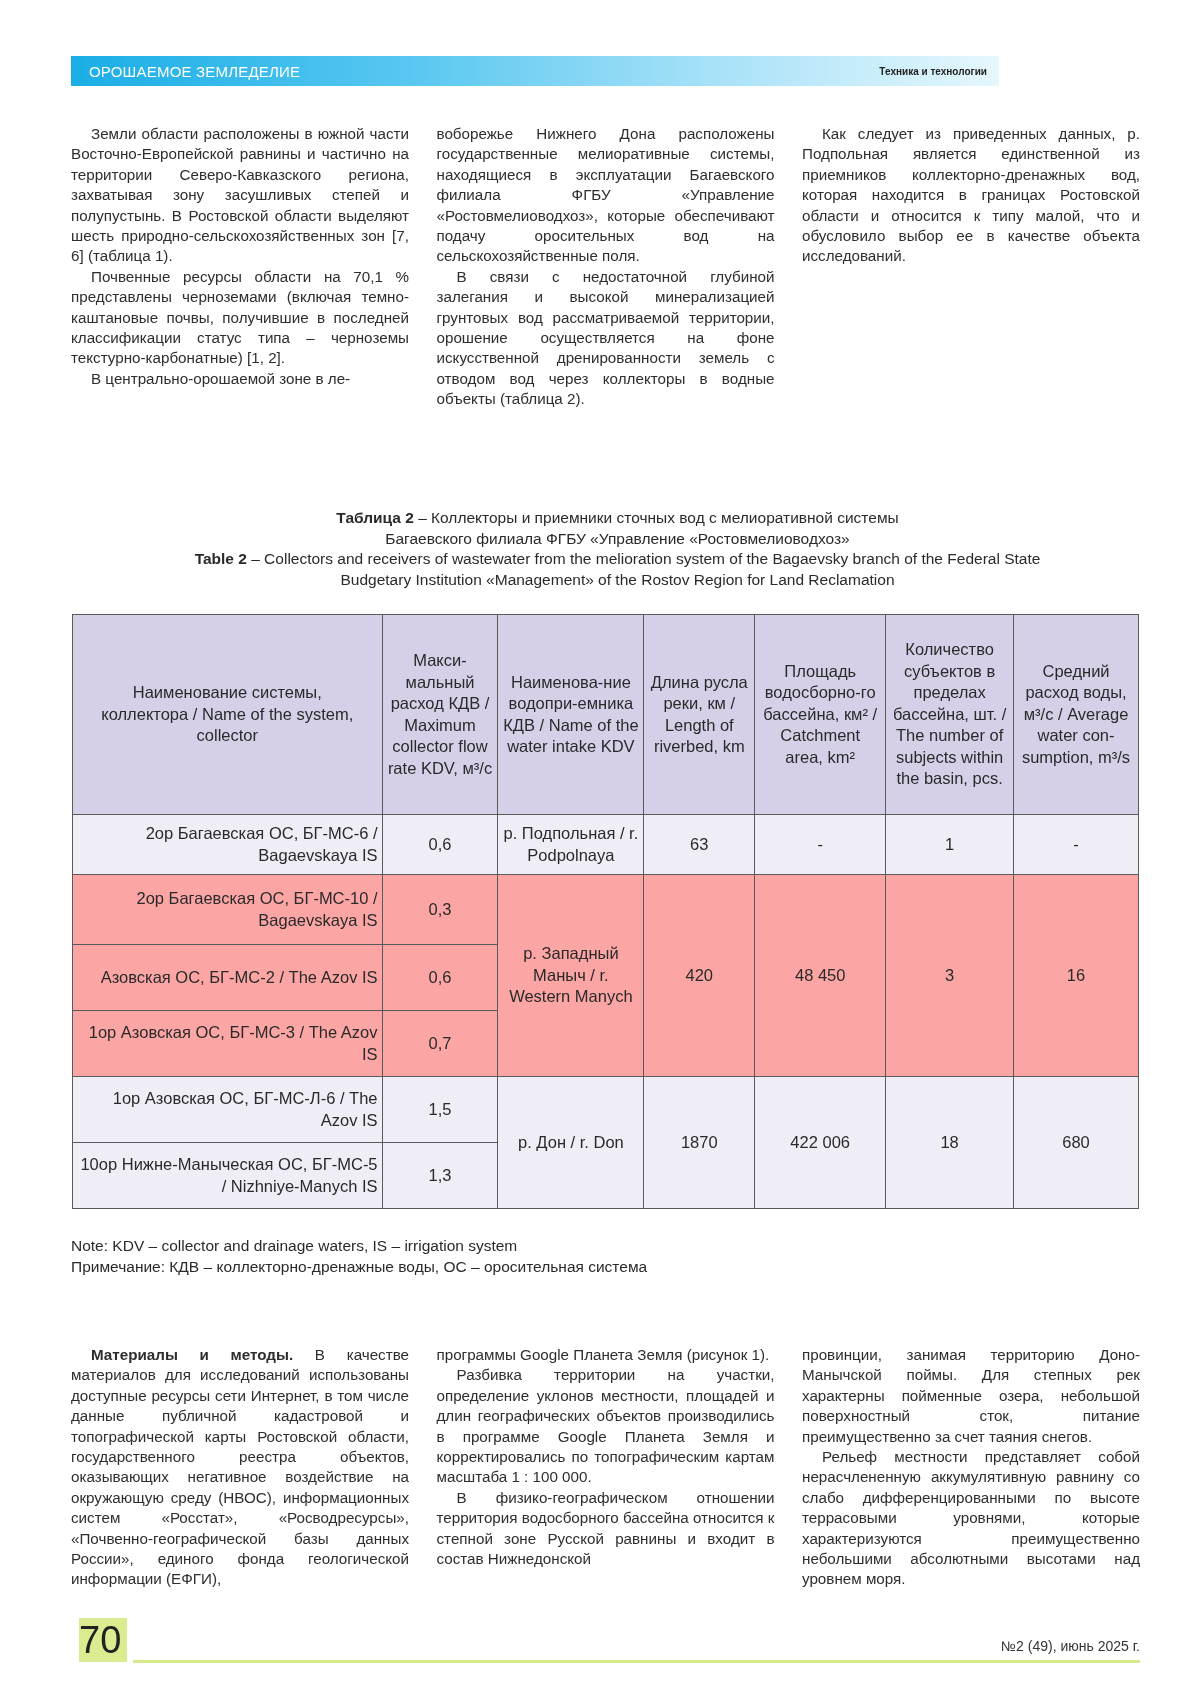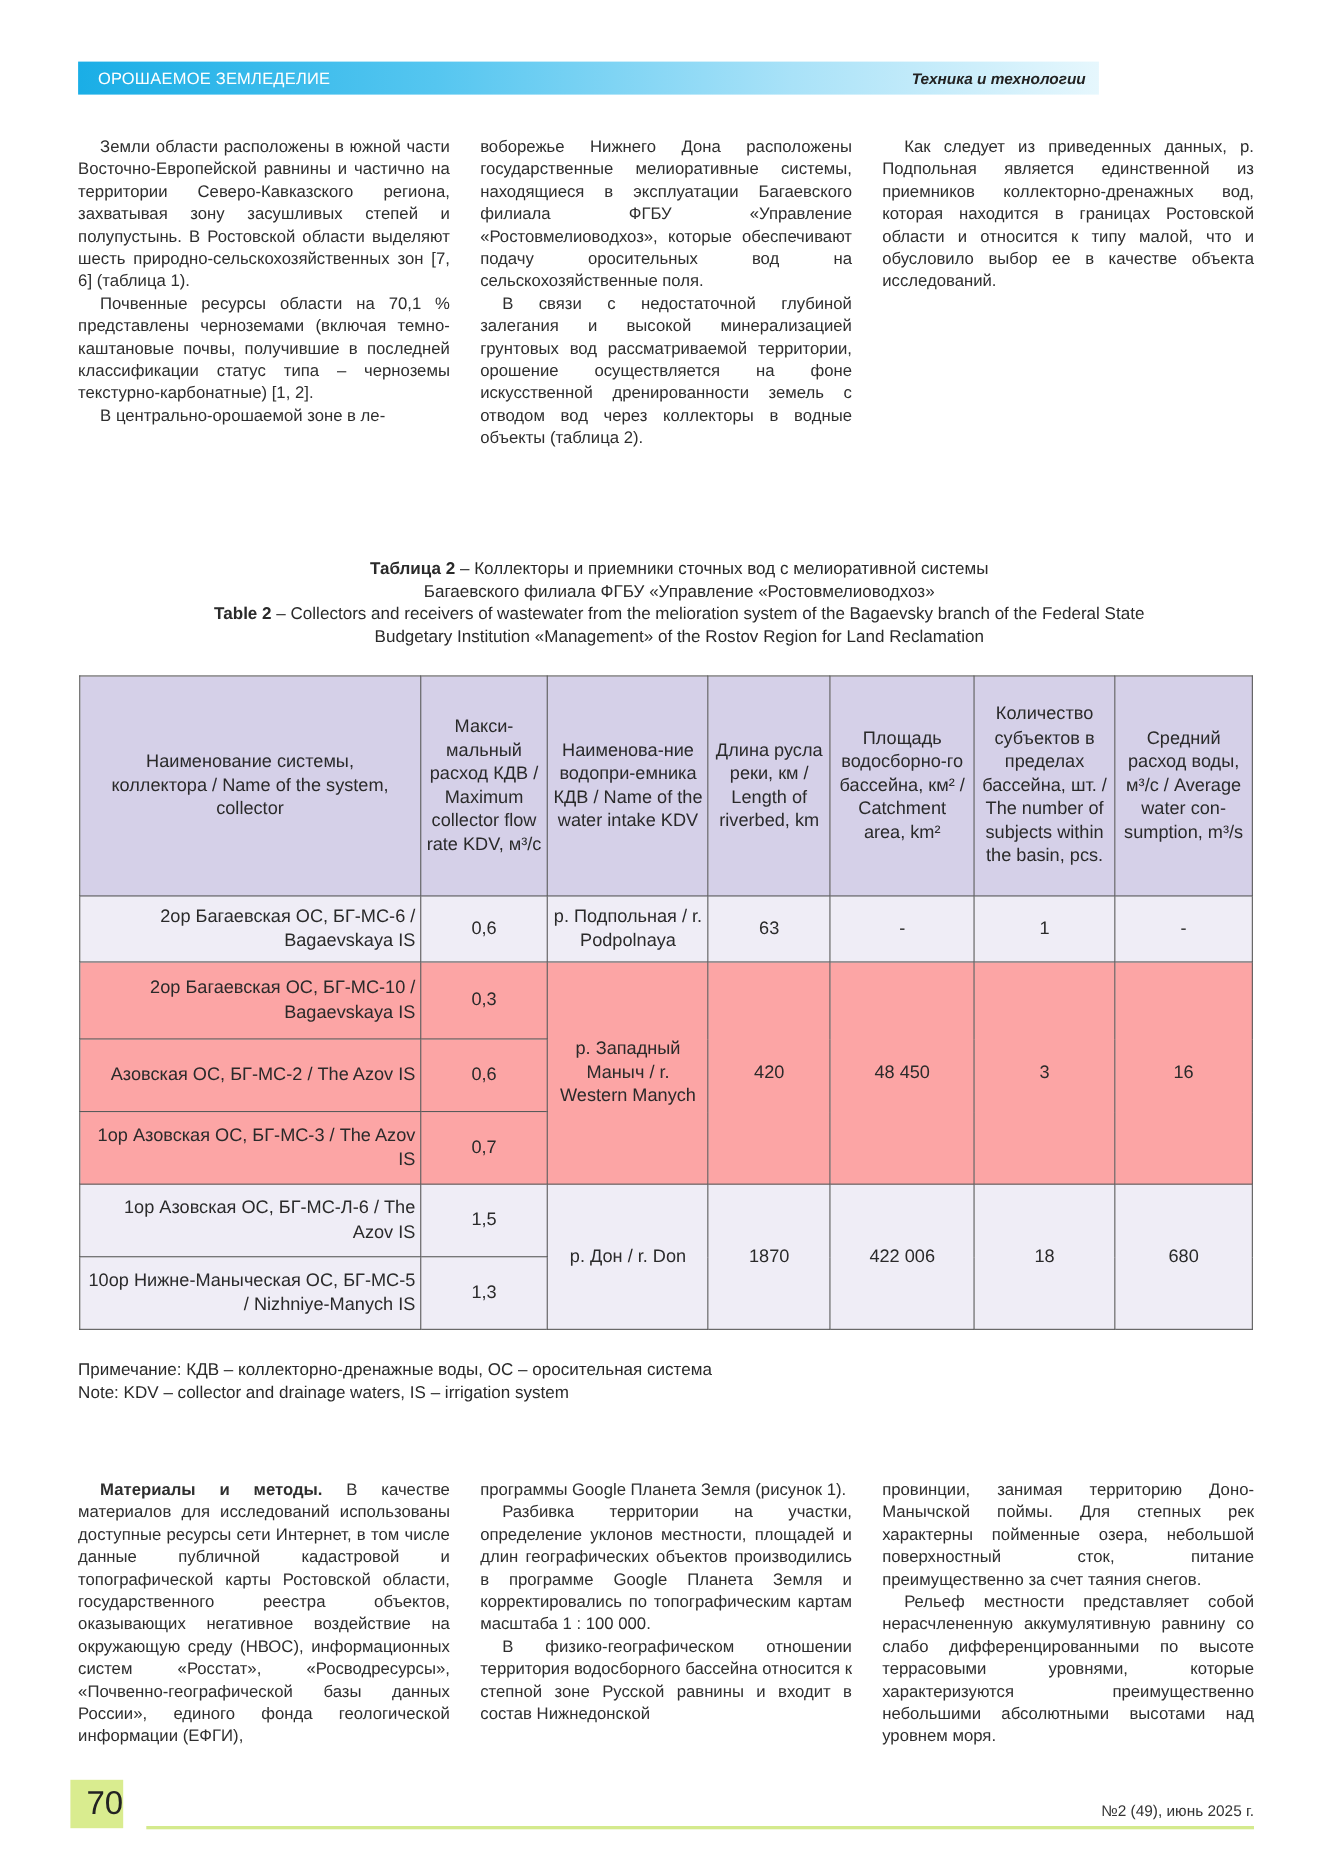--- a/index.html
+++ b/index.html
@@ -2,40 +2,40 @@
 <html><head>
 <meta charset="utf-8">
 <style>
   html, body { margin: 0; padding: 0; background: #ffffff; }
   body { width: 1200px; height: 1697px; position: relative; overflow: hidden;
          font-family: "Liberation Sans", sans-serif; color: #2b2b2b; }
   .header-bar { position: absolute; left: 71px; top: 56px; width: 928px; height: 30px;
     background: linear-gradient(to right, #1aaee6 0%, #55c6f0 35%, #a9e2f8 70%, #e6f7fd 100%);
     display: flex; align-items: center; justify-content: space-between; box-sizing: border-box; padding: 0 12px 0 18px; }
   .header-left { color: #ffffff; font-size: 15px; letter-spacing: 0.2px; }
-  .header-right { color: #222; font-size: 14px; font-weight: bold; font-style: italic; }
+  .header-right { color: #222; font-size: 10px; font-weight: bold; }
   .cols { position: absolute; left: 71px; width: 1069px; display: flex; justify-content: space-between; }
   .col { width: 338px; font-size: 15.2px; line-height: 20.4px; text-align: justify; color: #2e2e2e; }
   .col p { margin: 0; text-indent: 20px; }
   .col p.noindent { text-indent: 0; }
   .top-cols { top: 124px; }
   .bottom-cols { top: 1345px; }
   .caption { position: absolute; left: 83px; top: 508px; width: 1069px; text-align: center;
     font-size: 15.5px; line-height: 20.5px; color: #2a2a2a; }
   .caption b { font-weight: bold; }
   table.data { position: absolute; left: 72px; top: 614px; width: 1067px; border-collapse: collapse;
     font-size: 16.5px; line-height: 21.5px; color: #2a2a2a; }
   table.data td, table.data th { border: 1.6px solid #5a5a5a; padding: 2px 4px; text-align: center; vertical-align: middle; font-weight: normal; }
   table.data thead th { background: #d5d0e8; }
   table.data td.left { text-align: right; padding-left: 4px; margin-left: 47px; }
   .bg-light { background: #efedf6; }
   .bg-dark { background: #fca5a5; }
   .note { position: absolute; left: 71px; top: 1236px; font-size: 15.5px; line-height: 20.5px; color: #2a2a2a; }
-  .page-num { position: absolute; left: 64px; top: 1618px; width: 48px; height: 44px; background: #d9ec8f;
-    font-size: 30px; line-height: 44px; text-align: right; color: #222; }
+  .page-num { position: absolute; left: 79px; top: 1618px; width: 48px; height: 44px; background: #d9ec8f;
+    font-size: 38px; line-height: 44px; text-align: left; color: #222; }
   .footer-line { position: absolute; left: 133px; top: 1660px; width: 1007px; height: 3px; background: #d4ea8d; }
   .issue { position: absolute; right: 60px; top: 1638px; font-size: 14px; color: #333; }
 </style>
 </head>
 <body>
 
 <div class="header-bar">
   <span class="header-left">ОРОШАЕМОЕ ЗЕМЛЕДЕЛИЕ</span>
   <span class="header-right">Техника и технологии</span>
 </div>
@@ -123,22 +123,22 @@
       <td rowspan="2">680</td>
     </tr>
     <tr class="bg-light" style="height:66px">
       <td class="left">10ор Нижне-Маныческая ОС, БГ-МС-5 / Nizhniye-Manych IS</td>
       <td>1,3</td>
     </tr>
   </tbody>
 </table>
 
 <div class="note">
+  <div>Note: KDV – collector and drainage waters, IS – irrigation system</div>
   <div>Примечание: КДВ – коллекторно-дренажные воды, ОС – оросительная система</div>
-  <div>Note: KDV – collector and drainage waters, IS – irrigation system</div>
 </div>
 
 <div class="cols bottom-cols">
   <div class="col">
     <p><b>Материалы и методы.</b><span> В качестве материалов для исследований использованы доступные ресурсы сети Интернет, в том числе данные публичной кадастровой и топографической карты Ростовской области, государственного реестра объектов, оказывающих негативное воздействие на окружающую среду (НВОС), информационных систем «Росстат», «Росводресурсы», «Почвенно-географической базы данных России», единого фонда геологической информации (ЕФГИ),</span></p>
   </div>
   <div class="col">
     <p class="noindent">программы Google Планета Земля (рисунок 1).</p>
     <p>Разбивка территории на участки, определение уклонов местности, площадей и длин географических объектов производились в программе Google Планета Земля и корректировались по топографическим картам масштаба 1 : 100 000.</p>
     <p>В физико-географическом отношении территория водосборного бассейна относится к степной зоне Русской равнины и входит в состав Нижнедонской</p>

